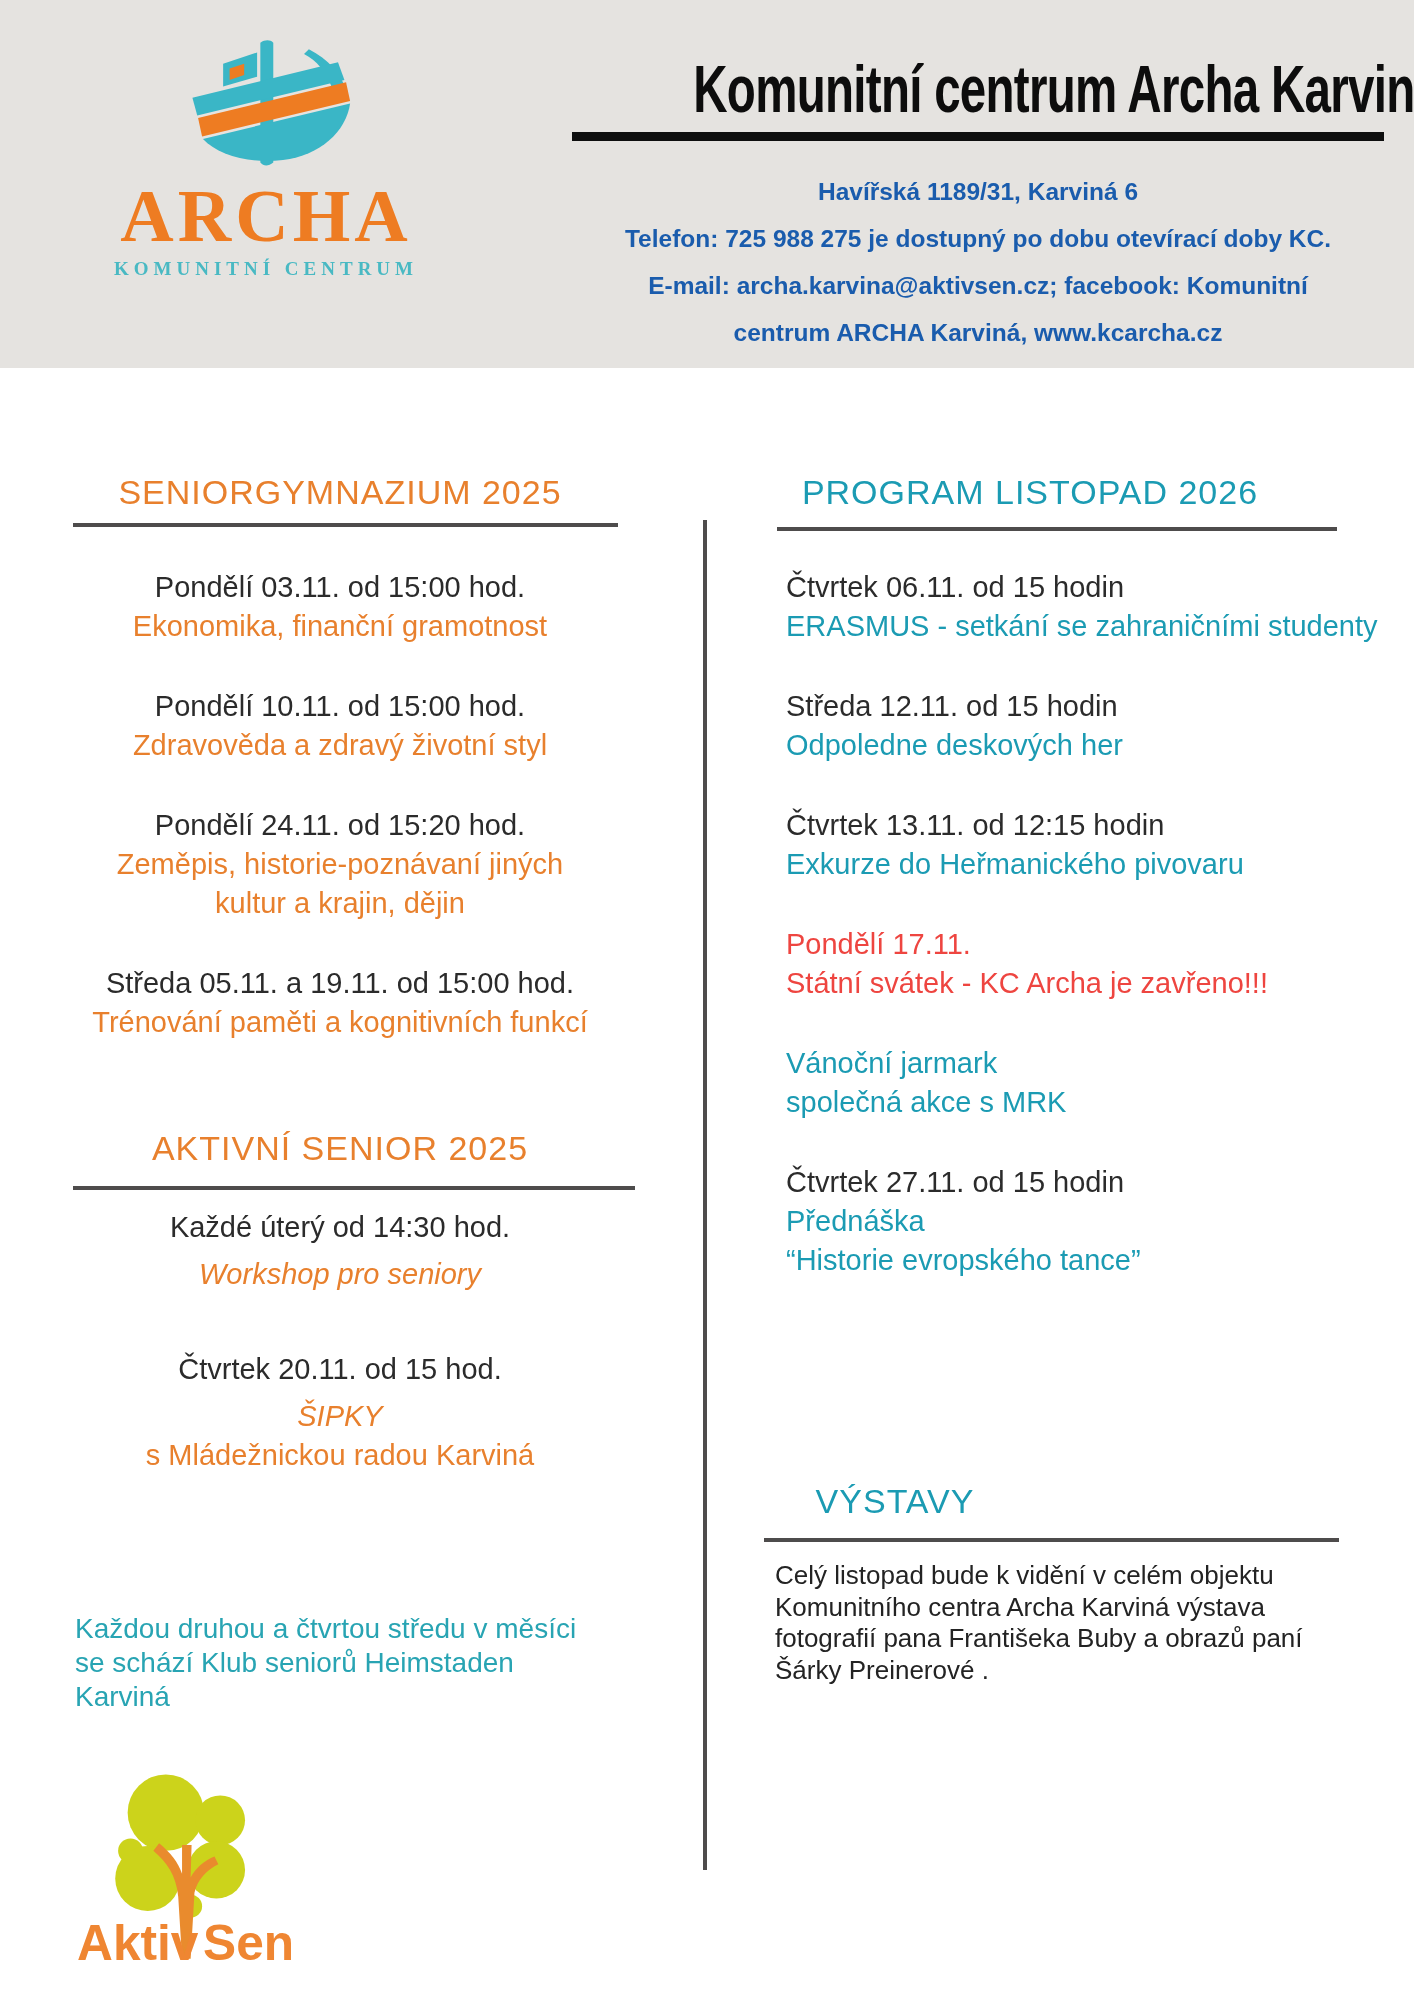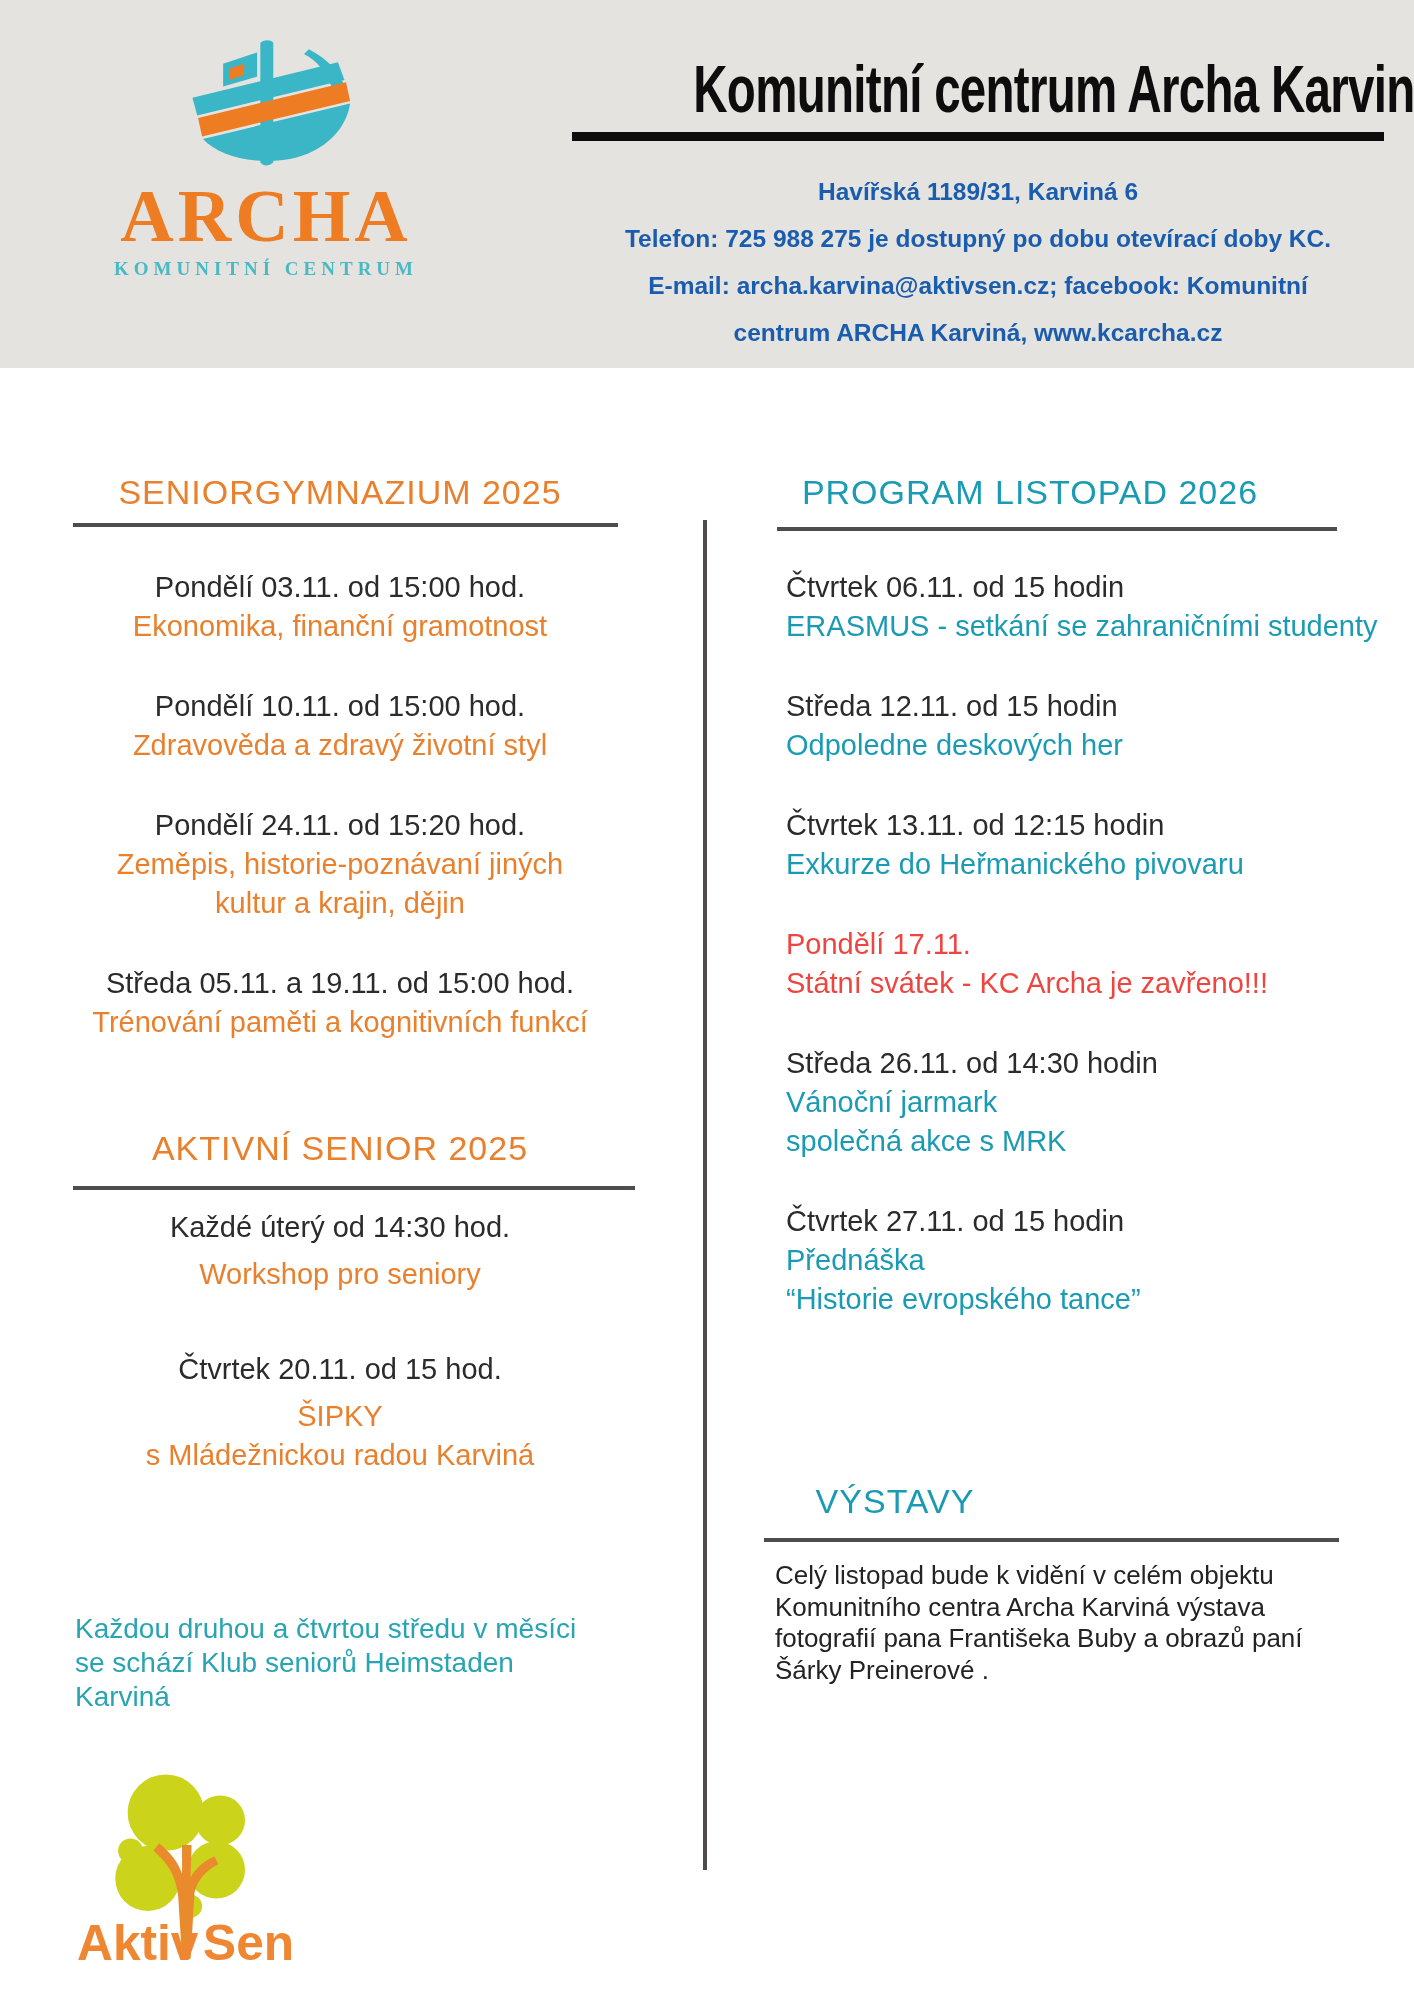--- a/index.html
+++ b/index.html
@@ -38,21 +38,21 @@
   .events { position:absolute; font-size:29px; }
   .events.center { text-align:center; }
   .ev { margin-bottom:41px; }
   .ev.gap-lg { margin-bottom:56px; }
   .ev div { line-height:39px; }
   .ev-date { color:#2b2b2b; }
   .ev-line.orange { color:#e8802d; }
   .ev-line.teal { color:#1b9bb3; }
   .ev-line.red { color:#ee4540; }
   .ev-date.red { color:#ee4540; }
-  .ev-line.pad-top { margin-top:8px; }
+  .ev-line.pad-top { margin-top:8px;font-style:italic; }
   .club-note { position:absolute; top:1612px; left:75px; width:540px; 
     font-size:28px; line-height:34px; color:#28a4b3; }
   
   .vystavy-par { position:absolute; top:1560px; left:775px; width:600px;
     font-size:26px; line-height:31.5px; color:#232323; }
   
   .aktivsen { position:absolute; top:1763px; left:75px; }
   .footer-note { position:absolute; top:2000px; left:420px; width:600px; text-align:center;
     font-size:29px; color:#111; }
 </style>
@@ -146,21 +146,20 @@
     </div>
     <div class="ev">
       <div class="ev-date">Čtvrtek 13.11. od 12:15 hodin</div>
       <div class="ev-line teal">Exkurze do Heřmanického pivovaru</div>
     </div>
     <div class="ev">
       <div class="ev-date red">Pondělí 17.11.</div>
       <div class="ev-line red">Státní svátek - KC Archa je zavřeno!!!</div>
     </div>
     <div class="ev">
-      <div class="ev-date">Středa 26.11. od 14:30 hodin</div>
       <div class="ev-line teal">Vánoční jarmark</div>
       <div class="ev-line teal">společná akce s MRK</div>
     </div>
     <div class="ev">
       <div class="ev-date">Čtvrtek 27.11. od 15 hodin</div>
       <div class="ev-line teal">Přednáška</div>
       <div class="ev-line teal">“Historie evropského tance”</div>
     </div>
   </div>
 

